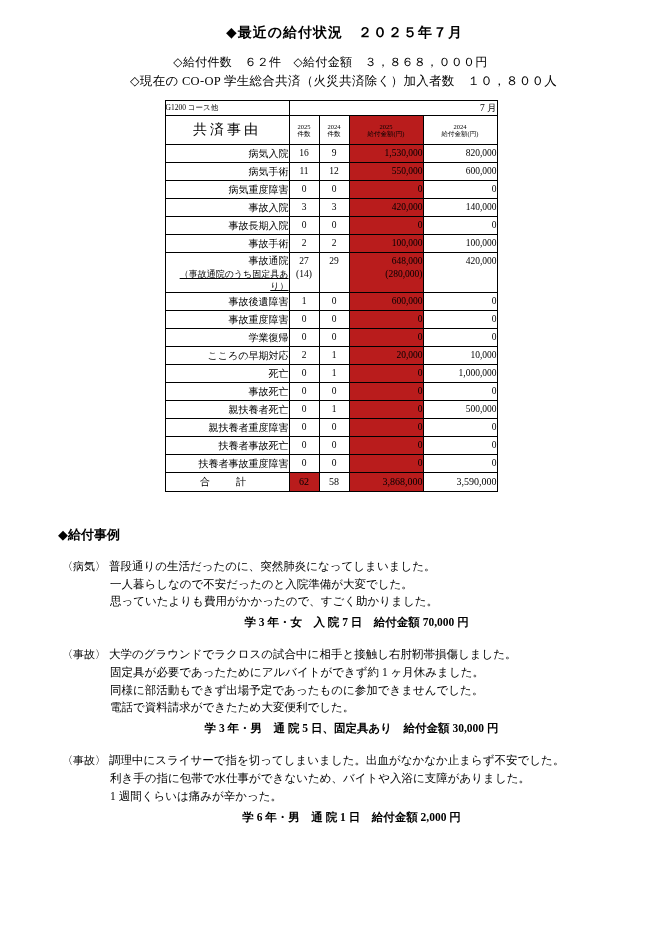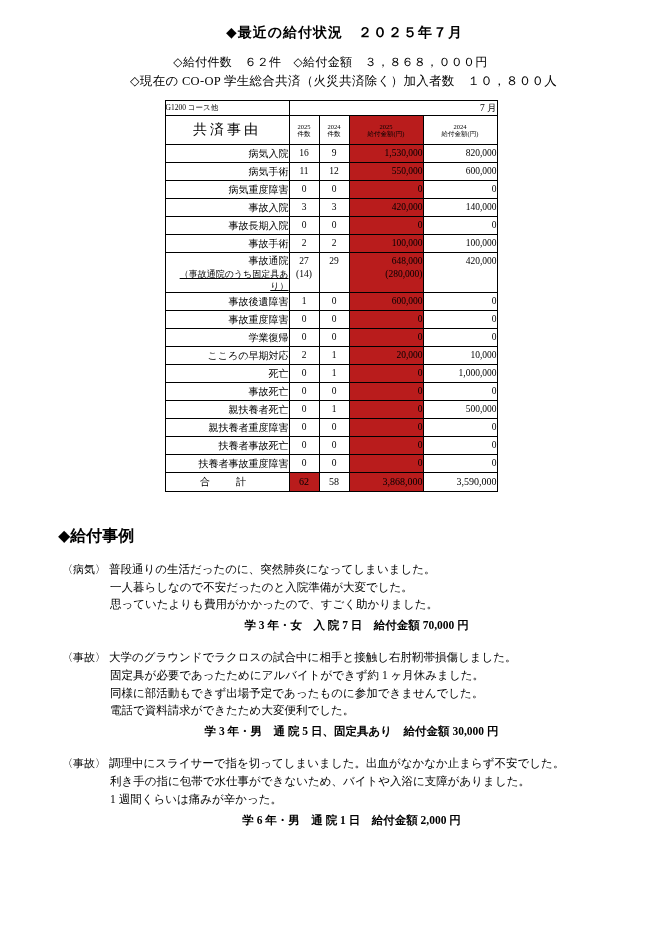--- a/index.html
+++ b/index.html
@@ -162,21 +162,21 @@
     height: 18px;
     text-align: right;
     padding-right: 5px;
     vertical-align: middle;
     font-size: 10px;
   }
 
   
   .examples-head {
     margin: 34px 0 0 58px;
-    font-size: 16px;
+    font-size: 13px;
     font-weight: bold;
   }
   .case {
     margin: 14px 0 0 62px;
     font-size: 11.5px;
     line-height: 1.55;
   }
   .case .tag {
     font-size: 11px;
   }

